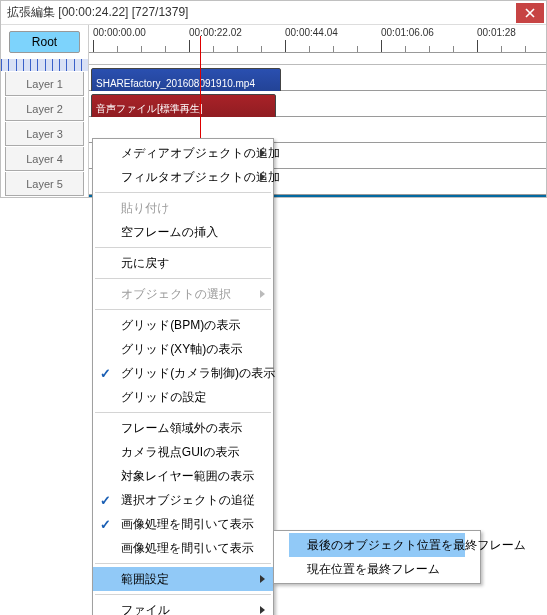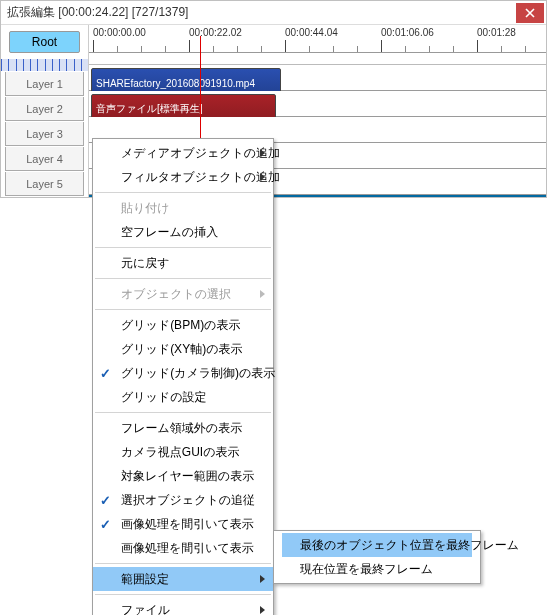--- a/index.html
+++ b/index.html
@@ -31,21 +31,21 @@
   .clip.blue { background: linear-gradient(#2a4fb0, #21408f); left: 2px; width: 190px; }
   .clip.red  { background: linear-gradient(#a82228, #8a1b20); left: 2px; width: 185px; }
   .context-menu { position: absolute; left: 92px; top: 138px; width: 182px; background: #fff; border: 1px solid #a0a0a0; box-shadow: 2px 2px 3px rgba(0,0,0,0.25); font-size: 12px; color: #000; z-index: 10; padding: 2px 0; }
   .menu-item { height: 24px; display: flex; align-items: center; padding: 0 22px 0 28px; position: relative; cursor: default; white-space: nowrap; }
   .menu-item.disabled { color: #9a9a9a; }
   .menu-item.has-sub::after { content: ""; position: absolute; right: 8px; top: 50%; transform: translateY(-50%); border-left: 5px solid #333; border-top: 4px solid transparent; border-bottom: 4px solid transparent; }
   .menu-item.disabled.has-sub::after { border-left-color: #bbb; }
   .menu-item.highlight { background: #91c9f7; }
   .menu-sep { height: 1px; background: #d4d4d4; margin: 3px 2px; }
   .check { position: absolute; left: 7px; top: 50%; transform: translateY(-50%); color: #1a5fb4; font-size: 13px; font-weight: bold; }
-  .submenu { position: absolute; left: 273px; top: 530px; width: 208px; background: #fff; border: 1px solid #a0a0a0; box-shadow: 2px 2px 3px rgba(0,0,0,0.25); font-size: 12px; z-index: 11; padding: 2px 8px; text-align: center; }
+  .submenu { position: absolute; left: 273px; top: 530px; width: 208px; background: #fff; border: 1px solid #a0a0a0; box-shadow: 2px 2px 3px rgba(0,0,0,0.25); font-size: 12px; z-index: 11; padding: 2px 15px; text-align: center; }
   .submenu .menu-item { padding-left: 18px; }
   .submenu .menu-item.highlight { background: #91c9f7; }
 </style>
 </head>
 <body>
 
 <div class="window">
   <div class="titlebar">
     <span class="title">拡張編集 [00:00:24.22] [727/1379]</span>
     <div class="close-btn">

